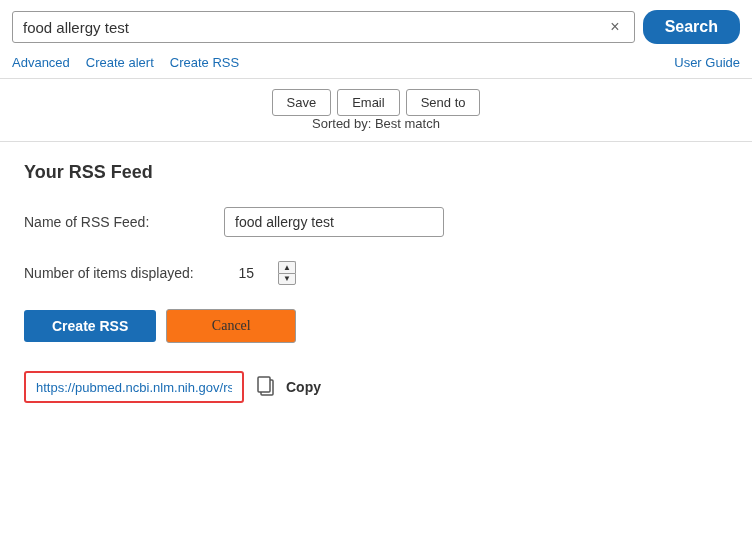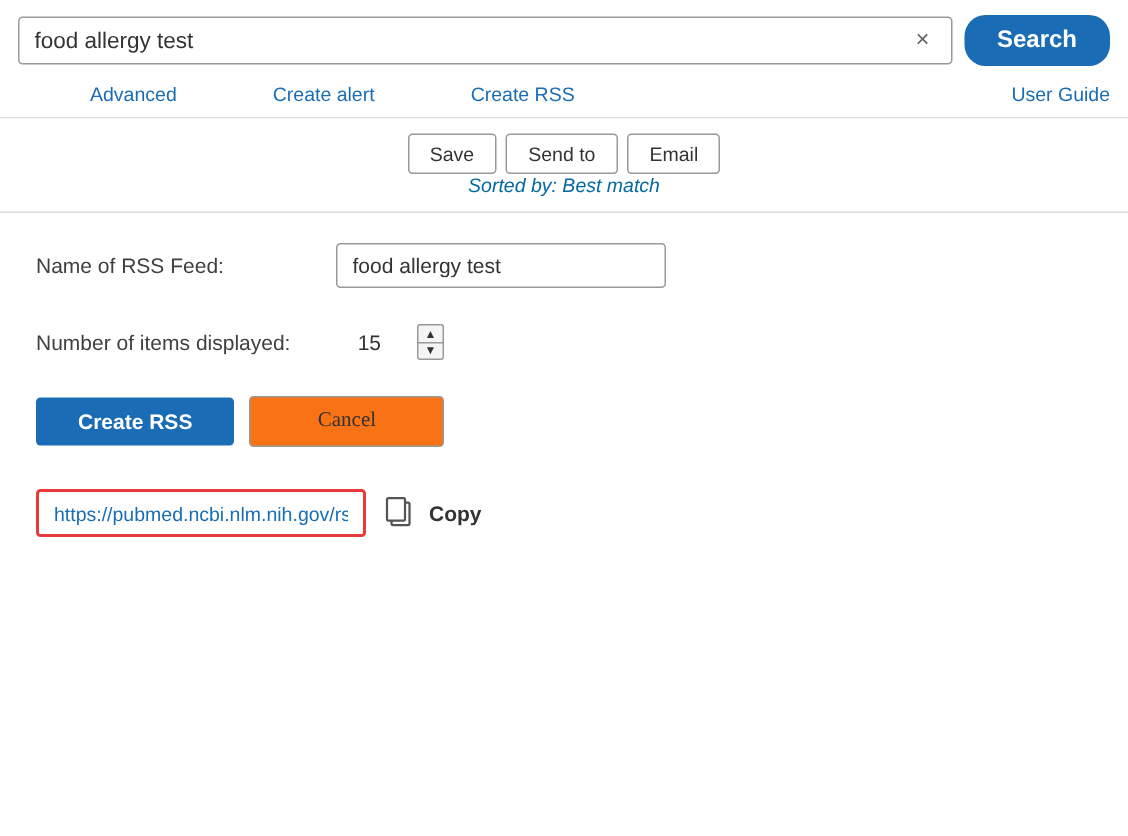--- a/index.html
+++ b/index.html
@@ -65,21 +65,20 @@
       padding: 4px 0 8px 0;
     }
     .search-links-left {
       display: flex;
       gap: 16px;
     }
     .search-links a {
       color: #1a6db5;
       text-decoration: none;
       font-size: 13px;
-      margin-left: 48px;
     }
 
     
     .toolbar {
       display: flex;
       align-items: center;
       justify-content: space-between;
       padding: 10px 14px;
       border-bottom: 1px solid #ddd;
       background: #fff;
@@ -99,22 +98,21 @@
       color: #333;
     }
 
     .toolbar-right {
       display: flex;
       align-items: center;
       gap: 10px;
     }
     .sorted-label {
       font-size: 13px;
-      color: #0369a1;
-      font-style: italic;
+      color: #404040;
     }
     .display-options-btn {
       border: 1px solid #999;
       background: #fff;
       border-radius: 3px;
       padding: 5px 14px;
       font-size: 13px;
       cursor: pointer;
       color: #333;
     }
@@ -261,29 +259,30 @@
     </div>
     <div>
       <a href="#">User Guide</a>
     </div>
   </div>
 </div>
 
 <div class="toolbar">
   <div class="toolbar-left">
     <button class="toolbar-btn">Save</button>
+    <button class="toolbar-btn">Email</button>
     <button class="toolbar-btn">Send to</button>
-    <button class="toolbar-btn">Email</button>
   </div>
   <div class="toolbar-right">
     <span class="sorted-label">Sorted by: Best match</span>
   </div>
 </div>
 
 <div class="main-content">
+  <h2 class="rss-heading">Your RSS Feed</h2>
 
   <div class="form-row">
     <span class="form-label">Name of RSS Feed:</span>
     <input type="text" class="form-input" value="food allergy test" style="">
   </div>
 
   <div class="form-row">
     <span class="form-label">Number of items displayed:</span>
     <div class="number-input-wrapper">
       <span class="number-value">15</span>

